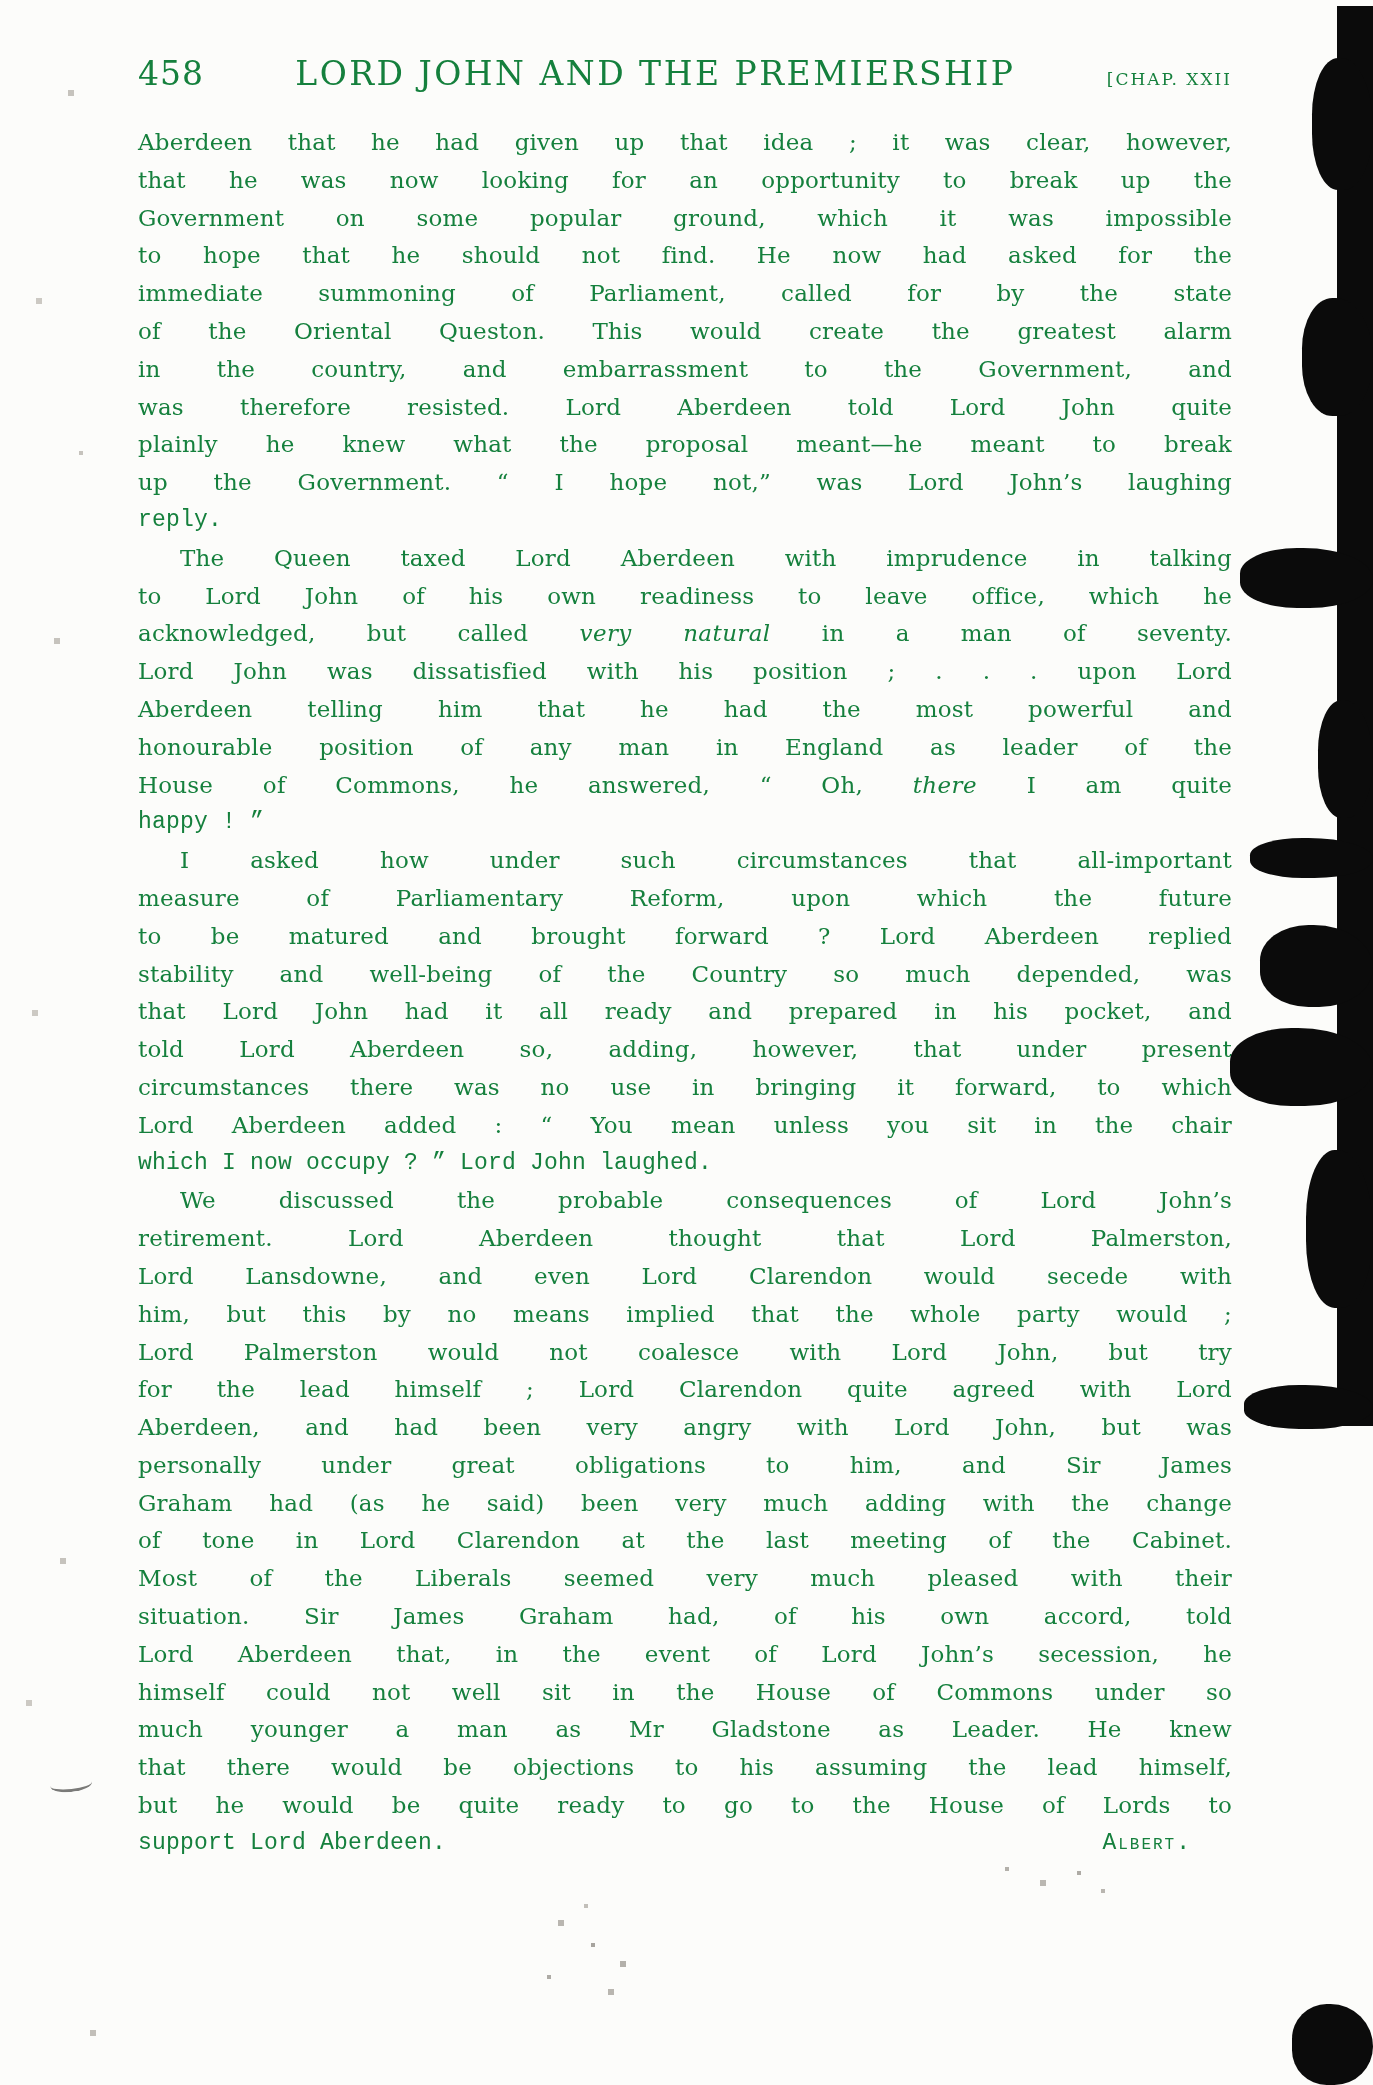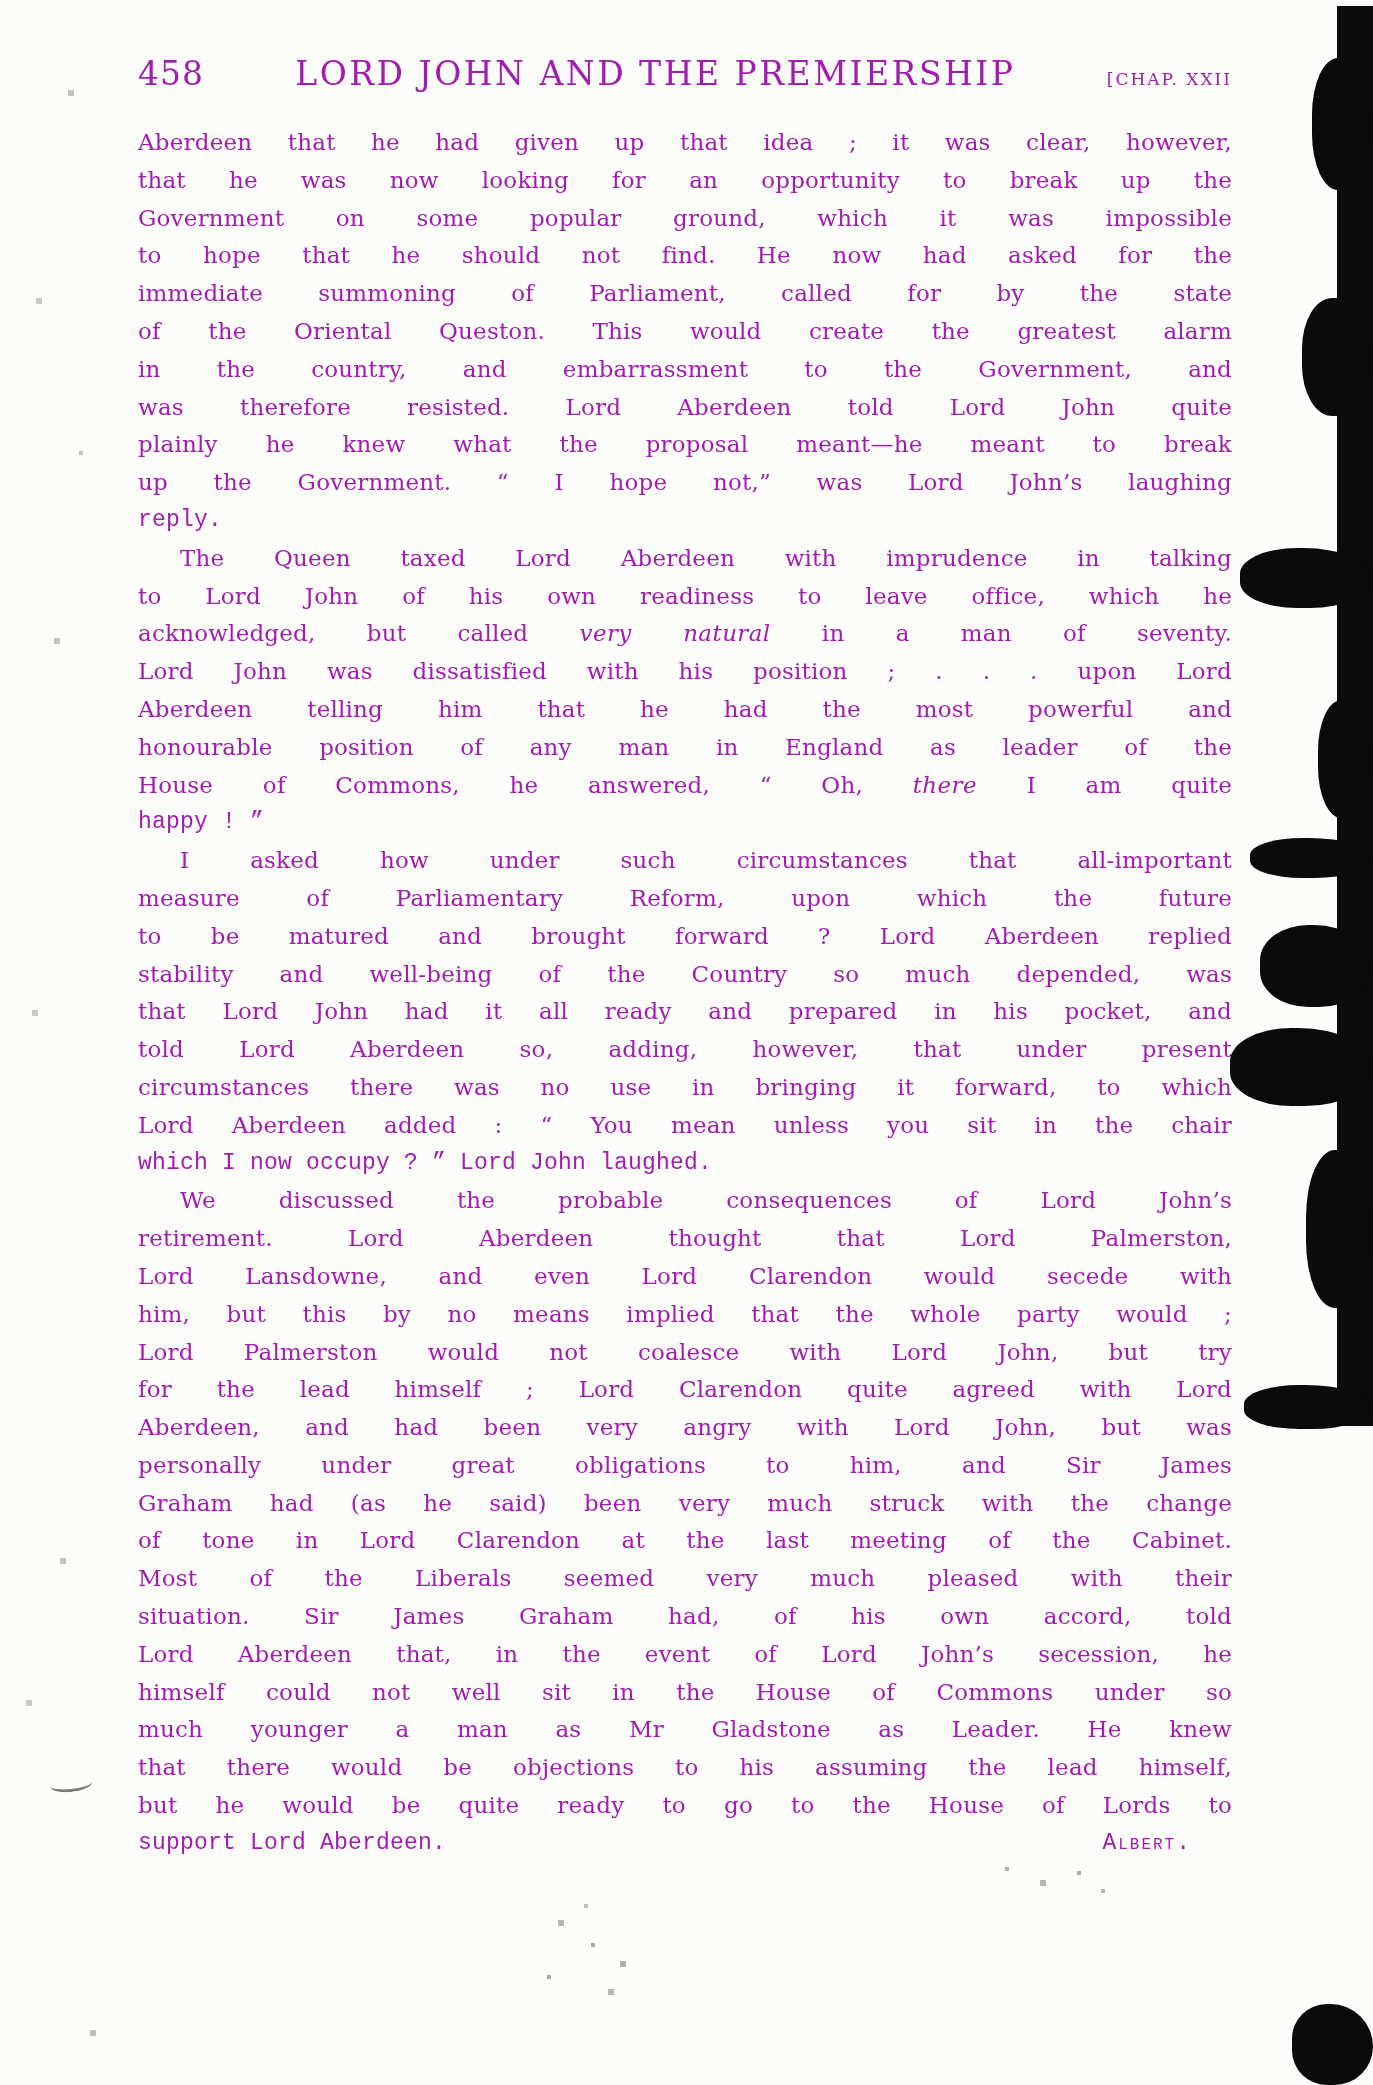--- a/index.html
+++ b/index.html
@@ -3,21 +3,21 @@
 <meta charset="utf-8">
 <style>
   html,body { margin:0; padding:0; background:#777; }
   .page {
     position:relative;
     width:1373px; height:2085px;
     margin:0 auto;
     background:#fcfcfa;
     overflow:hidden;
     font-family:"DejaVu Serif","Liberation Serif",serif;
-    color:#a21caf;
+    color:#15803d;
   }
   
   .running-head {
     position:absolute; left:138px; top:54px; width:1094px;
     display:flex; justify-content:space-between; align-items:baseline;
     font-size:33px; white-space:nowrap;
   }
   .running-head .pagenum { letter-spacing:1px; }
   .running-head .head-title { letter-spacing:2.5px; }
   .running-head .chap-ref { font-size:17px; letter-spacing:2px; }
@@ -110,21 +110,21 @@
       <div class="line"><span>Lord Aberdeen added : “ You mean unless you sit in the chair</span></div>
       <div class="line end"><span>which I now occupy ? ”   Lord John laughed.</span></div>
       <div class="line indent"><span>We discussed the probable consequences of Lord John’s</span></div>
       <div class="line"><span>retirement.  Lord Aberdeen thought that Lord Palmerston,</span></div>
       <div class="line"><span>Lord Lansdowne, and even Lord Clarendon would secede with</span></div>
       <div class="line"><span>him, but this by no means implied that the whole party would ;</span></div>
       <div class="line"><span>Lord Palmerston would not coalesce with Lord John, but try</span></div>
       <div class="line"><span>for the lead himself ;  Lord Clarendon quite agreed with Lord</span></div>
       <div class="line"><span>Aberdeen, and had been very angry with Lord John, but was</span></div>
       <div class="line"><span>personally under great obligations to him, and Sir James</span></div>
-      <div class="line"><span>Graham had (as he said) been very much struck with the change</span></div>
+      <div class="line"><span>Graham had (as he said) been very much adding with the change</span></div>
       <div class="line"><span>of tone in Lord Clarendon at the last meeting of the Cabinet.</span></div>
       <div class="line"><span>Most of the Liberals seemed very much pleased with their</span></div>
       <div class="line"><span>situation.  Sir James Graham had, of his own accord, told</span></div>
       <div class="line"><span>Lord Aberdeen that, in the event of Lord John’s secession, he</span></div>
       <div class="line"><span>himself could not well sit in the House of Commons under so</span></div>
       <div class="line"><span>much younger a man as Mr Gladstone as Leader.  He knew</span></div>
       <div class="line"><span>that there would be objections to his assuming the lead himself,</span></div>
       <div class="line"><span>but he would be quite ready to go to the House of Lords to</span></div>
       <div class="line end"><span>support Lord Aberdeen.</span><span class="signature">Albert.</span></div>
     </div>

